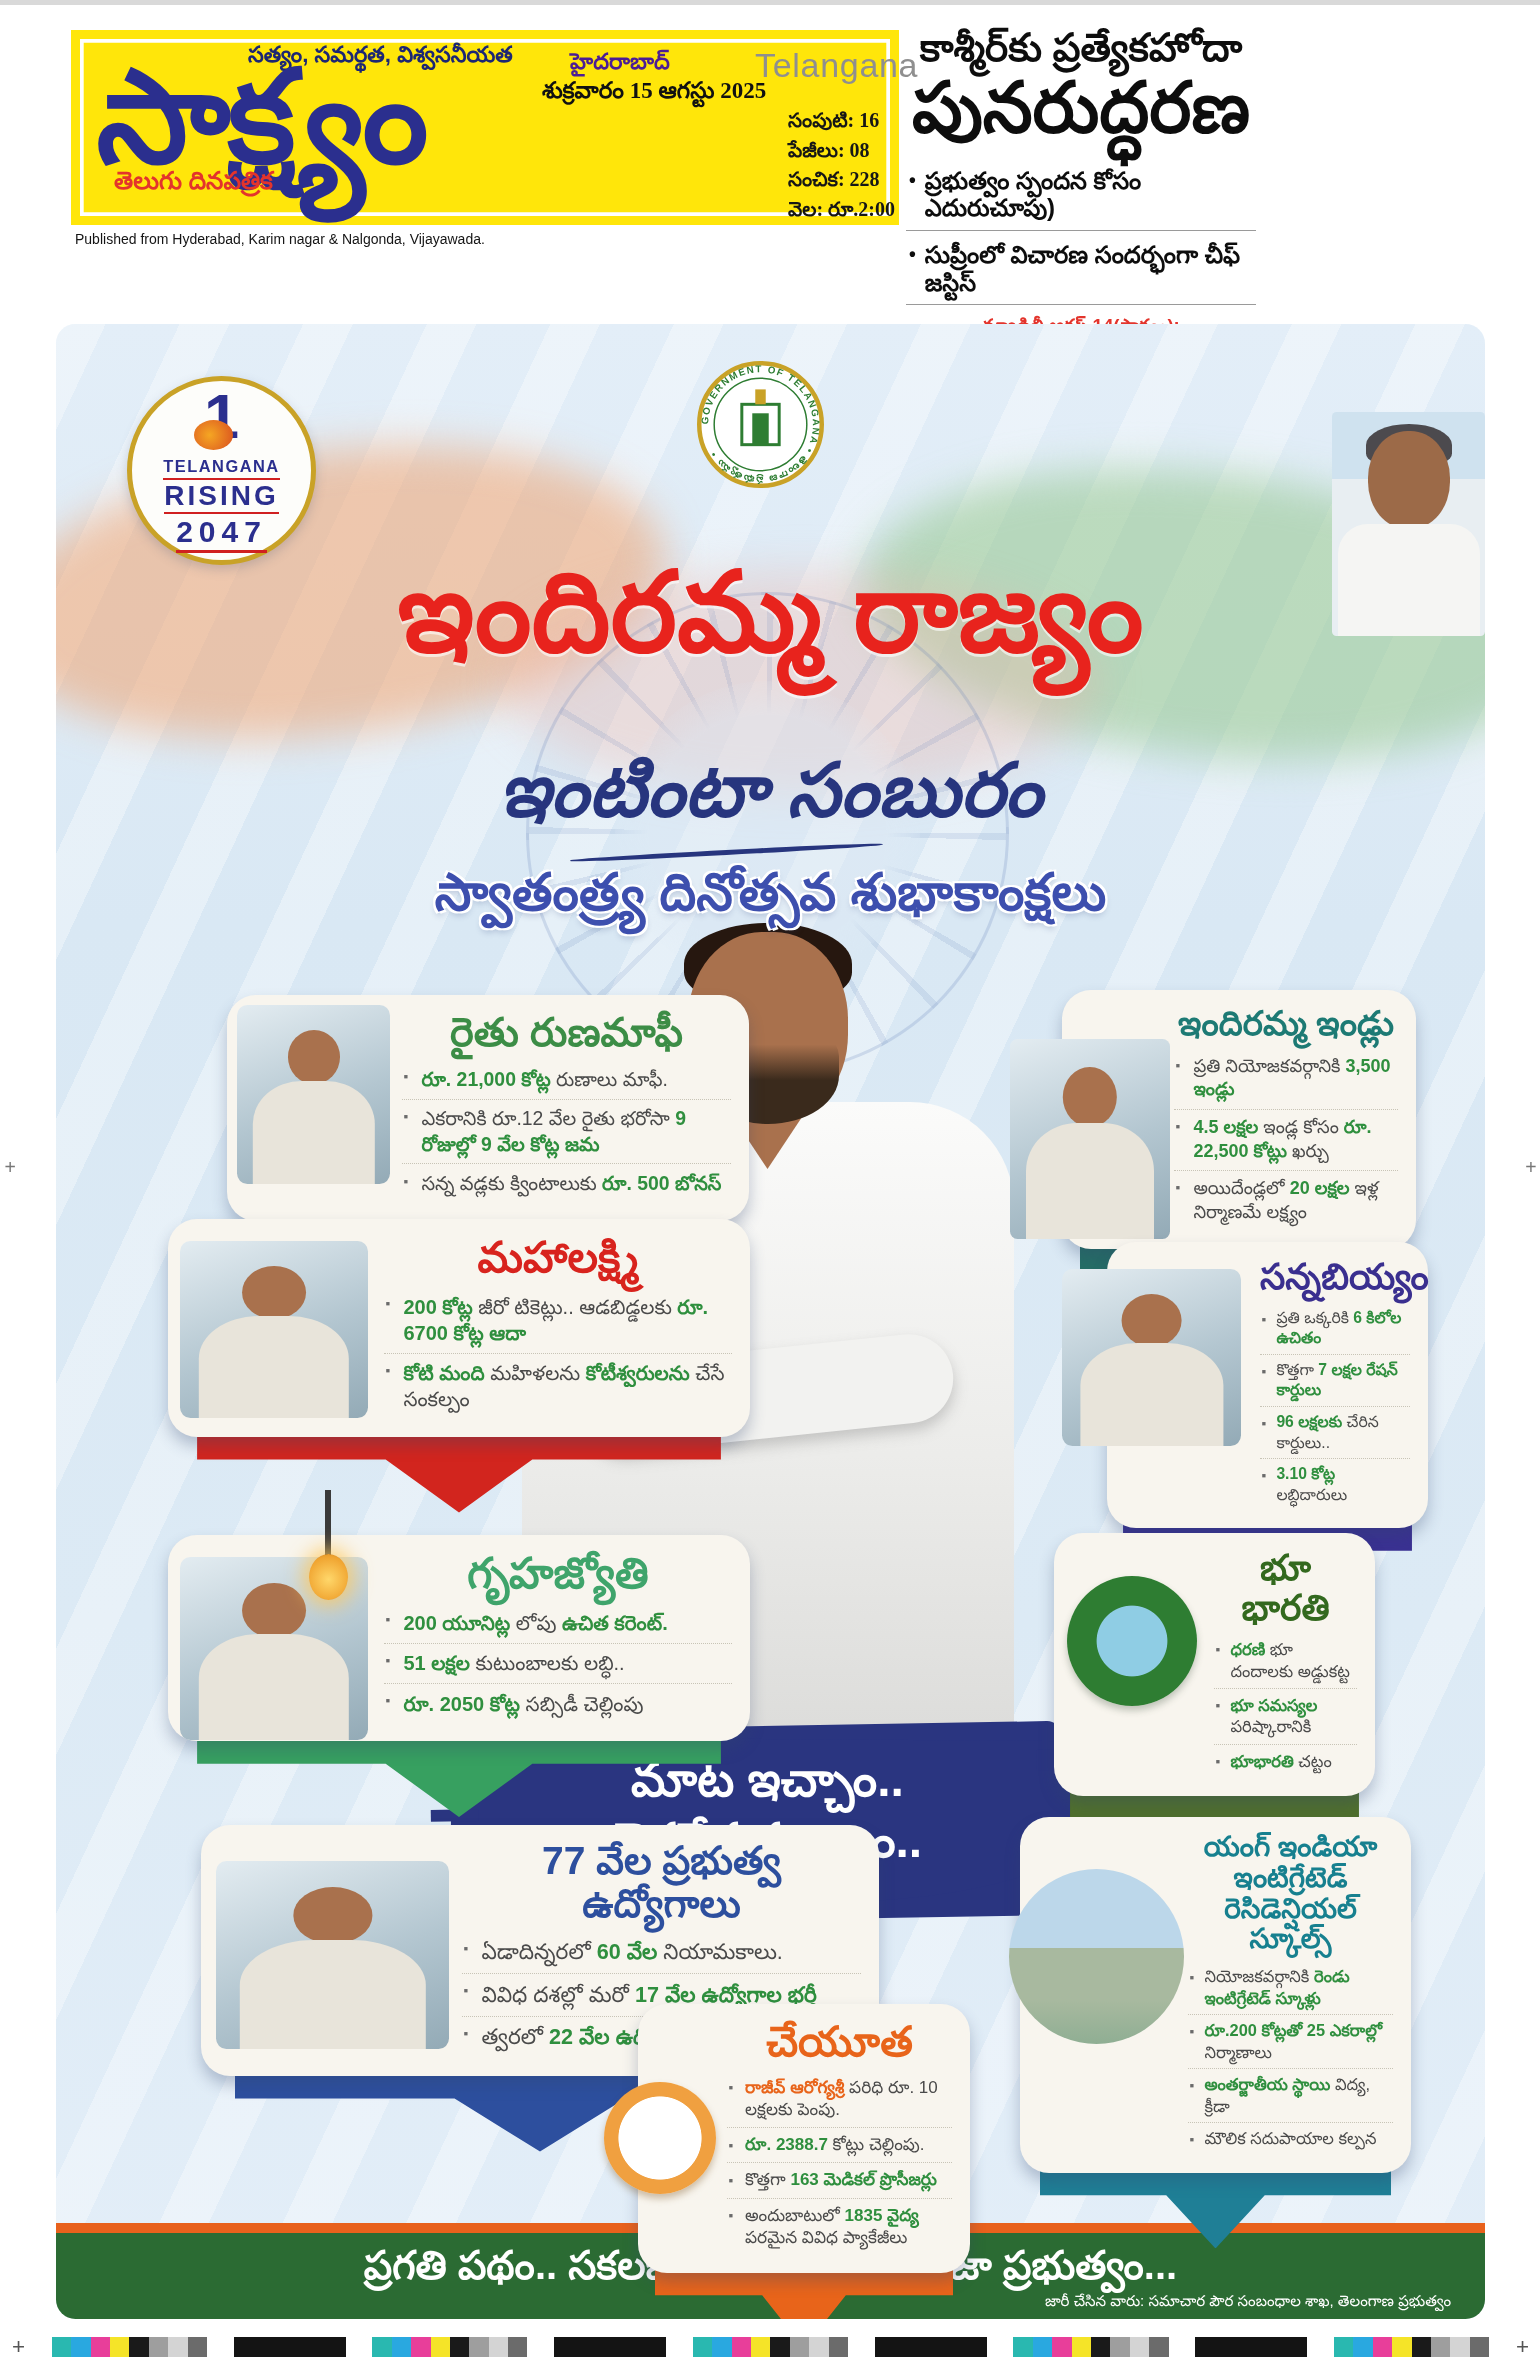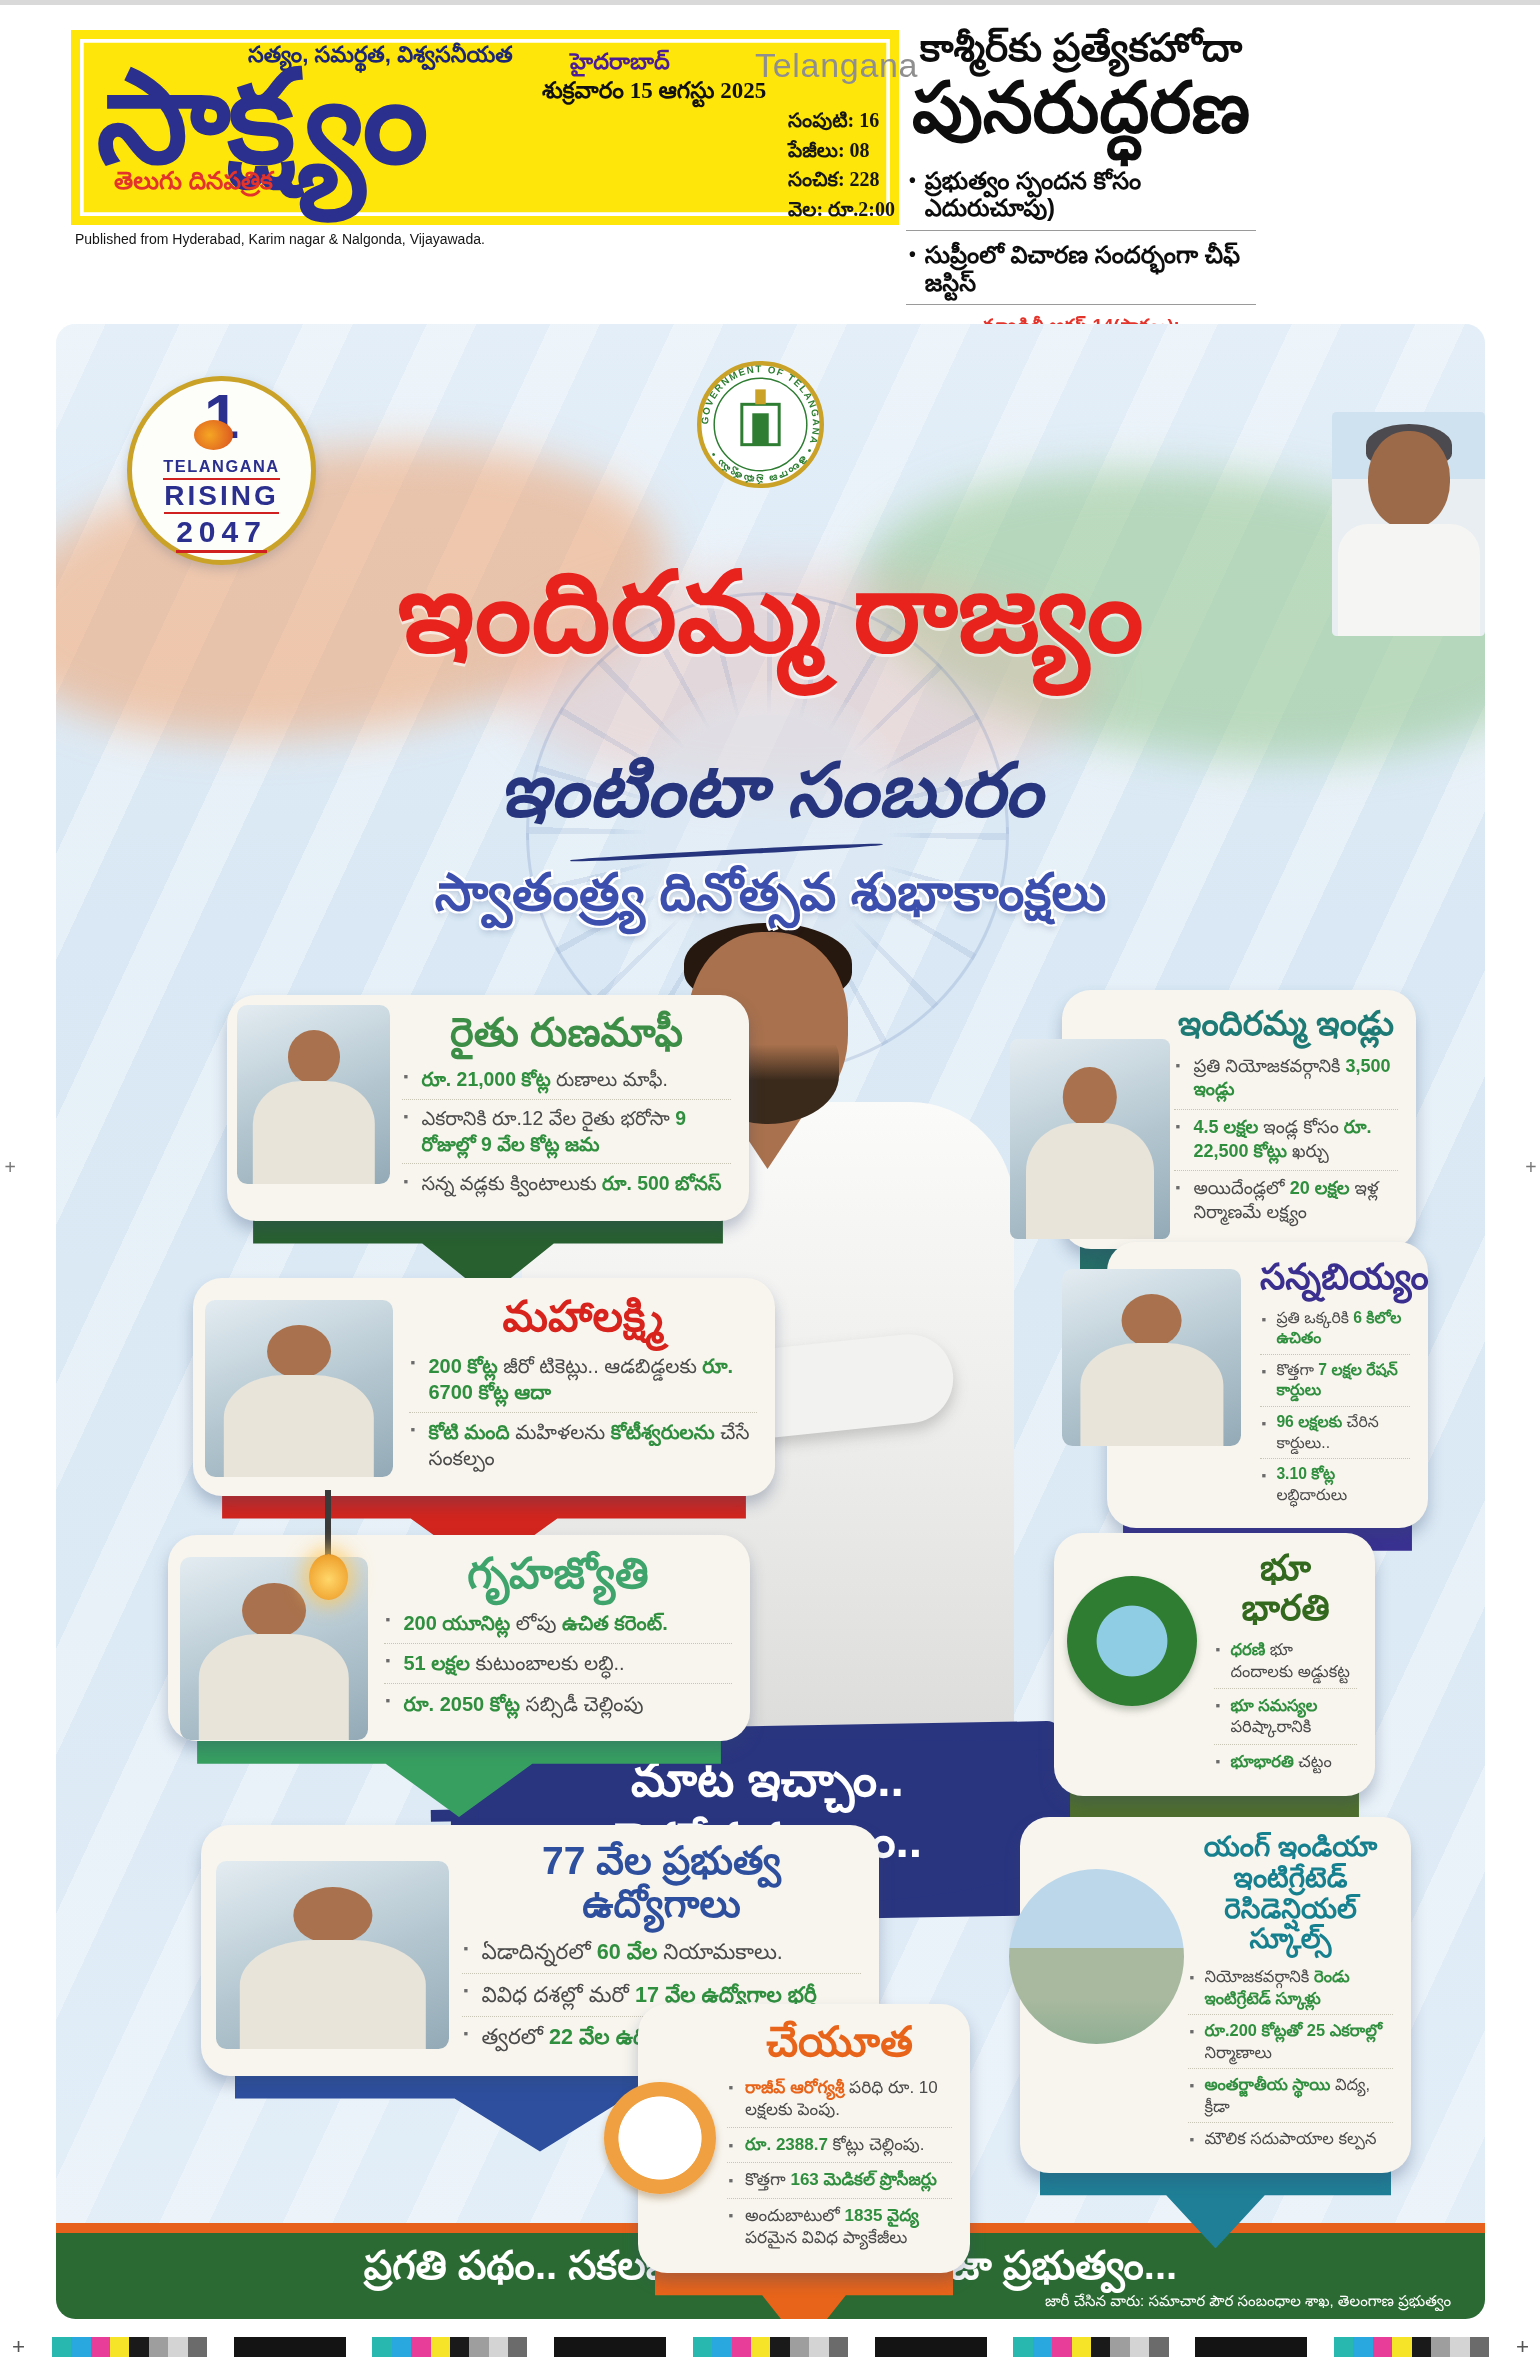--- a/index.html
+++ b/index.html
@@ -123,21 +123,21 @@
   .photo{position:absolute;border-radius:10.4px;background:linear-gradient(160deg,#e3ecf1,#b3c6d0 55%,#93aab6);overflow:hidden;}
   .photo::before{content:"";position:absolute;left:50%;top:14%;transform:translateX(-50%);width:34%;height:30%;border-radius:50%;background:#a9714d;}
   .photo::after{content:"";position:absolute;left:50%;top:42%;transform:translateX(-50%);width:80%;height:60%;border-radius:40% 40% 0 0;background:#e8e4da;}
   .logo-circle{position:absolute;border-radius:50%;}
 
   .c0{left:171px;top:671px;width:522px;}  .c0 .card-box{min-height:179px;} .c0 .card-title{font-size:40px;} .c0{--pad:175px;} .c0 .card-bullets li{font-size:19.4px;}
   .c0 .photo{left:10.4px;top:10.4px;width:153px;height:179px;}
   .c1{left:1006px;top:666px;width:354px;} .c1 .card-title{font-size:34px;} .c1{--pad:112px;} .c1 .card-bullets li{font-size:18px;}
   .c1 .photo{left:-52px;top:49px;width:160px;height:200px;border-radius:7.5px;}
   .c1 .card-box{min-height:201px;}
-  .c2{left:112px;top:954px;width:582px;margin-left:25px;} .c2 .card-title{font-size:43px;} .c2{--pad:216px;} .c2 .card-bullets li{font-size:20px;}
+  .c2{left:112px;top:895px;width:582px;} .c2 .card-title{font-size:43px;} .c2{--pad:216px;} .c2 .card-bullets li{font-size:20px;}
   .c2 .photo{left:12px;top:22.4px;width:188px;height:177px;}
   .c3{left:1051px;top:918px;width:321px;} .c3 .card-title{font-size:36px;} .c3{--pad:153px;} .c3 .card-bullets li{font-size:15.7px;padding:5.2px 0 5.2px 16.4px;}
   .c3 .photo{left:-45px;top:27px;width:179px;height:177px;}
   .c4{left:112px;top:1211px;width:582px;} .c4 .card-title{font-size:43px;} .c4{--pad:216px;} .c4 .card-bullets li{font-size:20px;}
   .c4 .photo{left:12px;top:22.4px;width:188px;height:183px;}
   .bulb{position:absolute;left:157px;top:-45px;width:6px;height:67px;background:#3a3a3a;}
   .bulb::after{content:"";position:absolute;left:-16.4px;top:64px;width:39px;height:46px;border-radius:50%;
        background:radial-gradient(circle at 50% 55%,#ffd76a,#f0a430 70%,#c87d1e);box-shadow:0 0 19.4px 6px rgba(255,200,90,.8);}
   .c5{left:998px;top:1209px;width:321px;} .c5 .card-title{font-size:36px;} .c5{--pad:160px;} .c5 .card-bullets li{font-size:16.4px;padding:6px 0 6px 16.4px;}
   .c5 .logo-circle{left:13.4px;top:43px;width:130px;height:130px;

